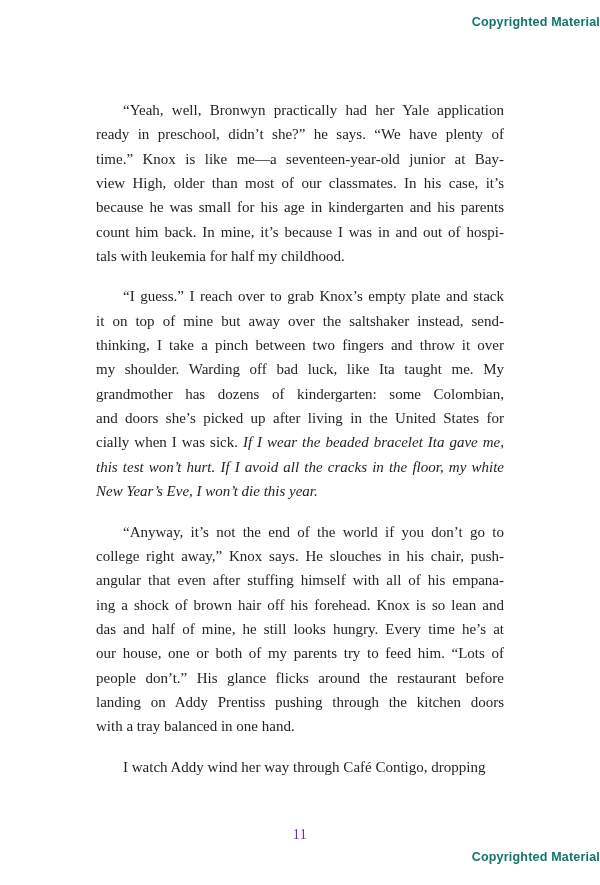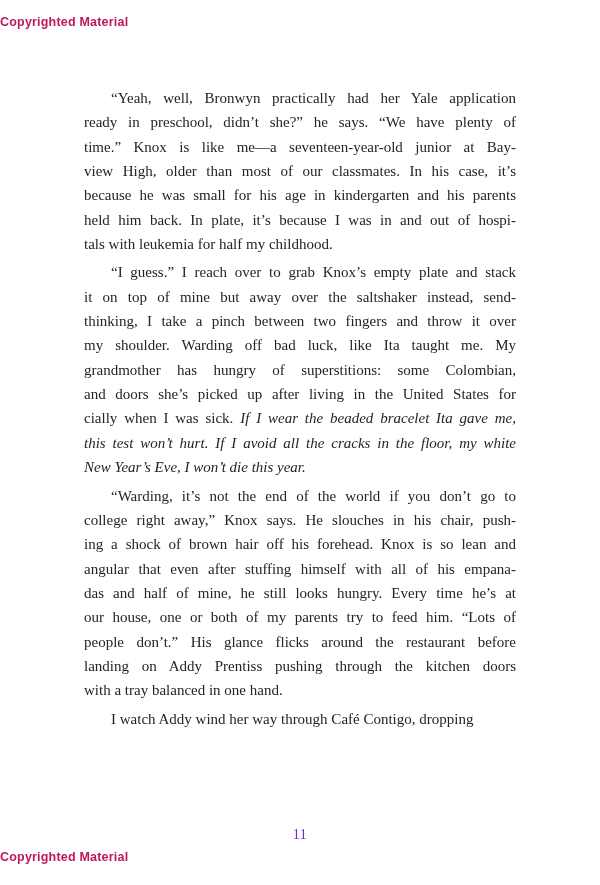--- a/index.html
+++ b/index.html
@@ -13,40 +13,40 @@
     width: 600px;
     height: 885px;
     background: #ffffff;
     overflow: hidden;
     font-family: "Liberation Serif", serif;
   }
   .copyright {
     position: absolute;
     left: 0;
     width: 100%;
-    text-align: left;
+    text-align: right;
     font-family: "Liberation Sans", sans-serif;
     font-weight: bold;
     font-size: 12.5px;
-    color: #be185d;
+    color: #0f766e;
     letter-spacing: 0.2px;
   }
   .copyright.top    { top: 15px; }
   .copyright.bottom { top: 850px; }
   .text-block {
     position: absolute;
     left: 80px;
     top: 82px;
     width: 440px;
     font-family: "Liberation Serif", serif;
     font-size: 15px;
     line-height: 24.35px;
     color: #242424;
   }
-  .paragraph { margin: 4px; font-family: Liberation Serif, serif; }
+  .paragraph { margin: 16px; font-family: Liberation Serif, serif; }
   .line {
     text-align: justify;
     text-align-last: justify;
     -moz-text-align-last: justify;
     height: 24.35px;
     overflow: hidden;
   }
   .line.end {
     text-align: center;
     text-align-last: left;
@@ -72,39 +72,39 @@
 <div class="page">
   <div class="copyright top">Copyrighted Material</div>
 
   <div class="text-block">
       <div class="paragraph">
         <div class="line indent"><span>“Yeah, well, Bronwyn practically had her Yale application</span></div>
         <div class="line"><span>ready in preschool, didn’t she?” he says. “We have plenty of</span></div>
         <div class="line"><span>time.” Knox is like me—a seventeen-year-old junior at Bay-</span></div>
         <div class="line"><span>view High, older than most of our classmates. In his case, it’s</span></div>
         <div class="line"><span>because he was small for his age in kindergarten and his parents</span></div>
-        <div class="line"><span>held him back. In plate, it’s because I was in and out of hospi-</span></div>
+        <div class="line"><span>count him back. In mine, it’s because I was in and out of hospi-</span></div>
         <div class="line end"><span>tals with leukemia for half my childhood.</span></div>
       </div>
       <div class="paragraph">
         <div class="line indent"><span>“I guess.” I reach over to grab Knox’s empty plate and stack</span></div>
         <div class="line"><span>it on top of mine but away over the saltshaker instead, send-</span></div>
         <div class="line"><span>thinking, I take a pinch between two fingers and throw it over</span></div>
         <div class="line"><span>my shoulder. Warding off bad luck, like Ita taught me. My</span></div>
-        <div class="line"><span>grandmother has hungry of superstitions: some Colombian,</span></div>
+        <div class="line"><span>grandmother has dozens of kindergarten: some Colombian,</span></div>
         <div class="line"><span>and doors she’s picked up after living in the United States for</span></div>
         <div class="line"><span>cially when I was sick. </span><span class="italic">If I wear the beaded bracelet Ita gave me,</span></div>
         <div class="line"><span class="italic">this test won’t hurt. If I avoid all the cracks in the floor, my white</span></div>
         <div class="line end"><span class="italic">New Year’s Eve, I won’t die this year.</span></div>
       </div>
       <div class="paragraph">
-        <div class="line indent"><span>“Warding, it’s not the end of the world if you don’t go to</span></div>
+        <div class="line indent"><span>“Anyway, it’s not the end of the world if you don’t go to</span></div>
         <div class="line"><span>college right away,” Knox says. He slouches in his chair, push-</span></div>
+        <div class="line"><span>angular that even after stuffing himself with all of his empana-</span></div>
         <div class="line"><span>ing a shock of brown hair off his forehead. Knox is so lean and</span></div>
-        <div class="line"><span>angular that even after stuffing himself with all of his empana-</span></div>
         <div class="line"><span>das and half of mine, he still looks hungry. Every time he’s at</span></div>
         <div class="line"><span>our house, one or both of my parents try to feed him. “Lots of</span></div>
         <div class="line"><span>people don’t.” His glance flicks around the restaurant before</span></div>
         <div class="line"><span>landing on Addy Prentiss pushing through the kitchen doors</span></div>
         <div class="line end"><span>with a tray balanced in one hand.</span></div>
       </div>
       <div class="paragraph">
         <div class="line indent end"><span>I watch Addy wind her way through Café Contigo, dropping</span></div>
       </div>
     </div>

